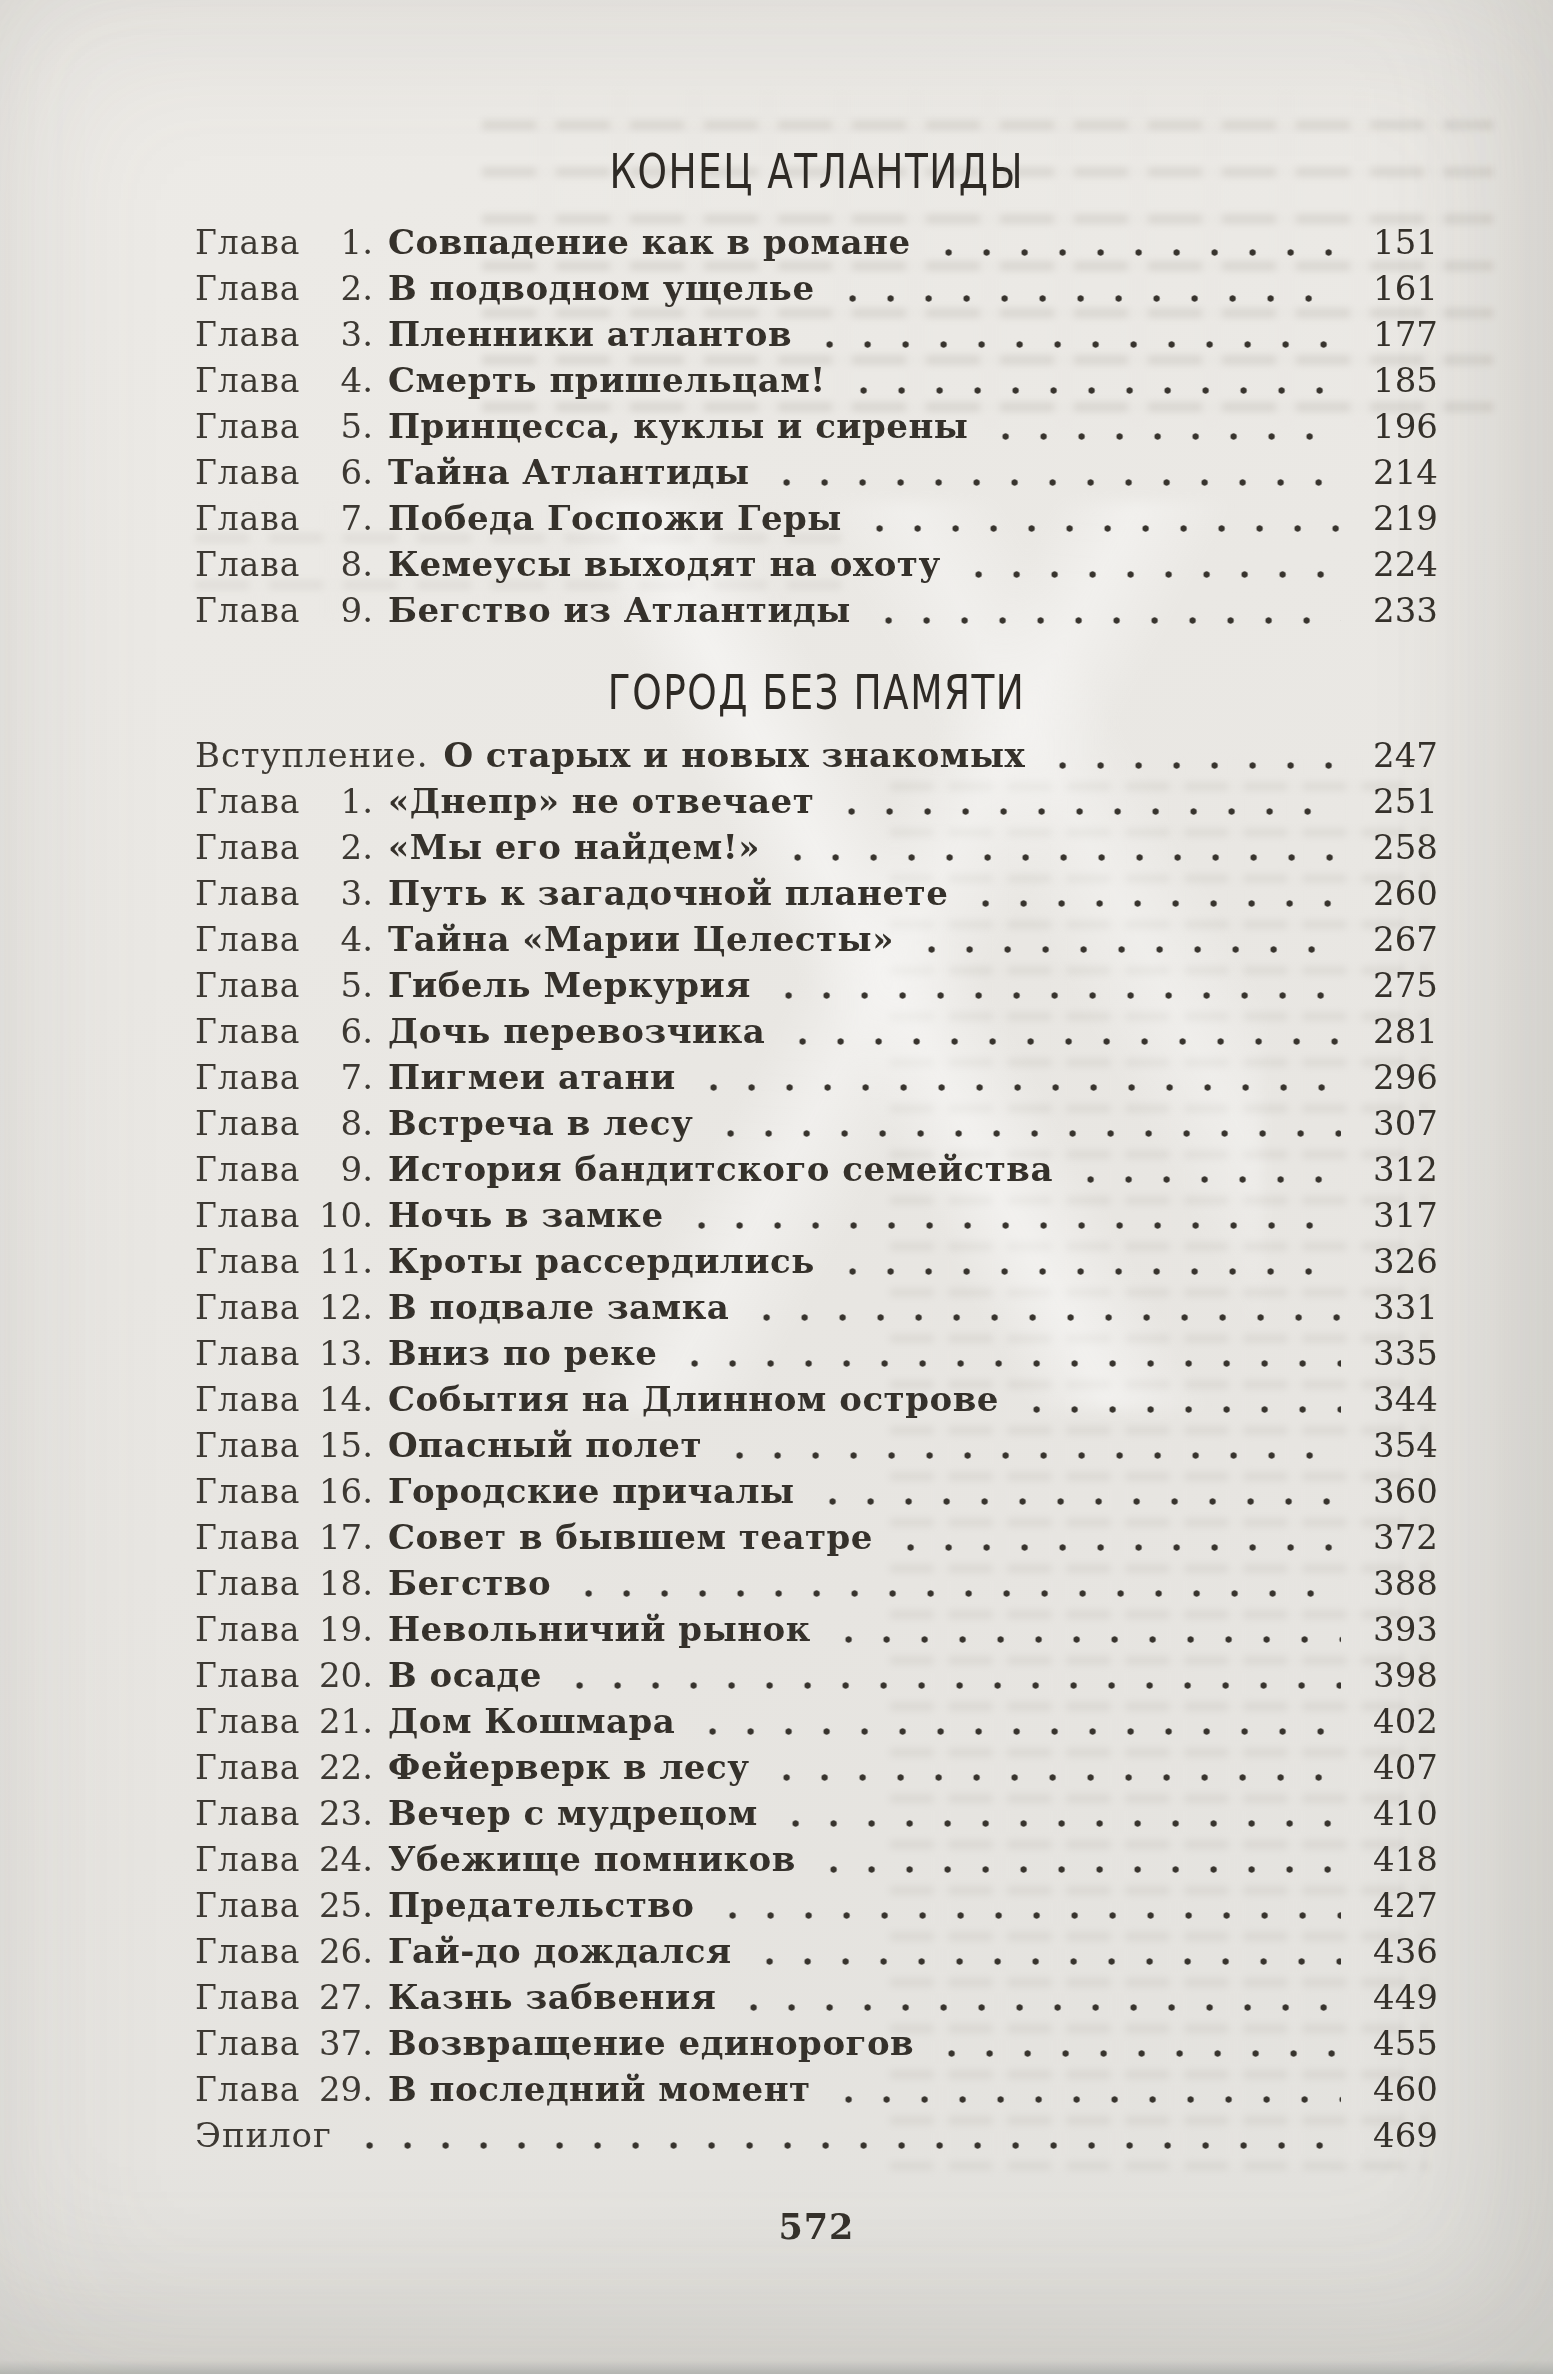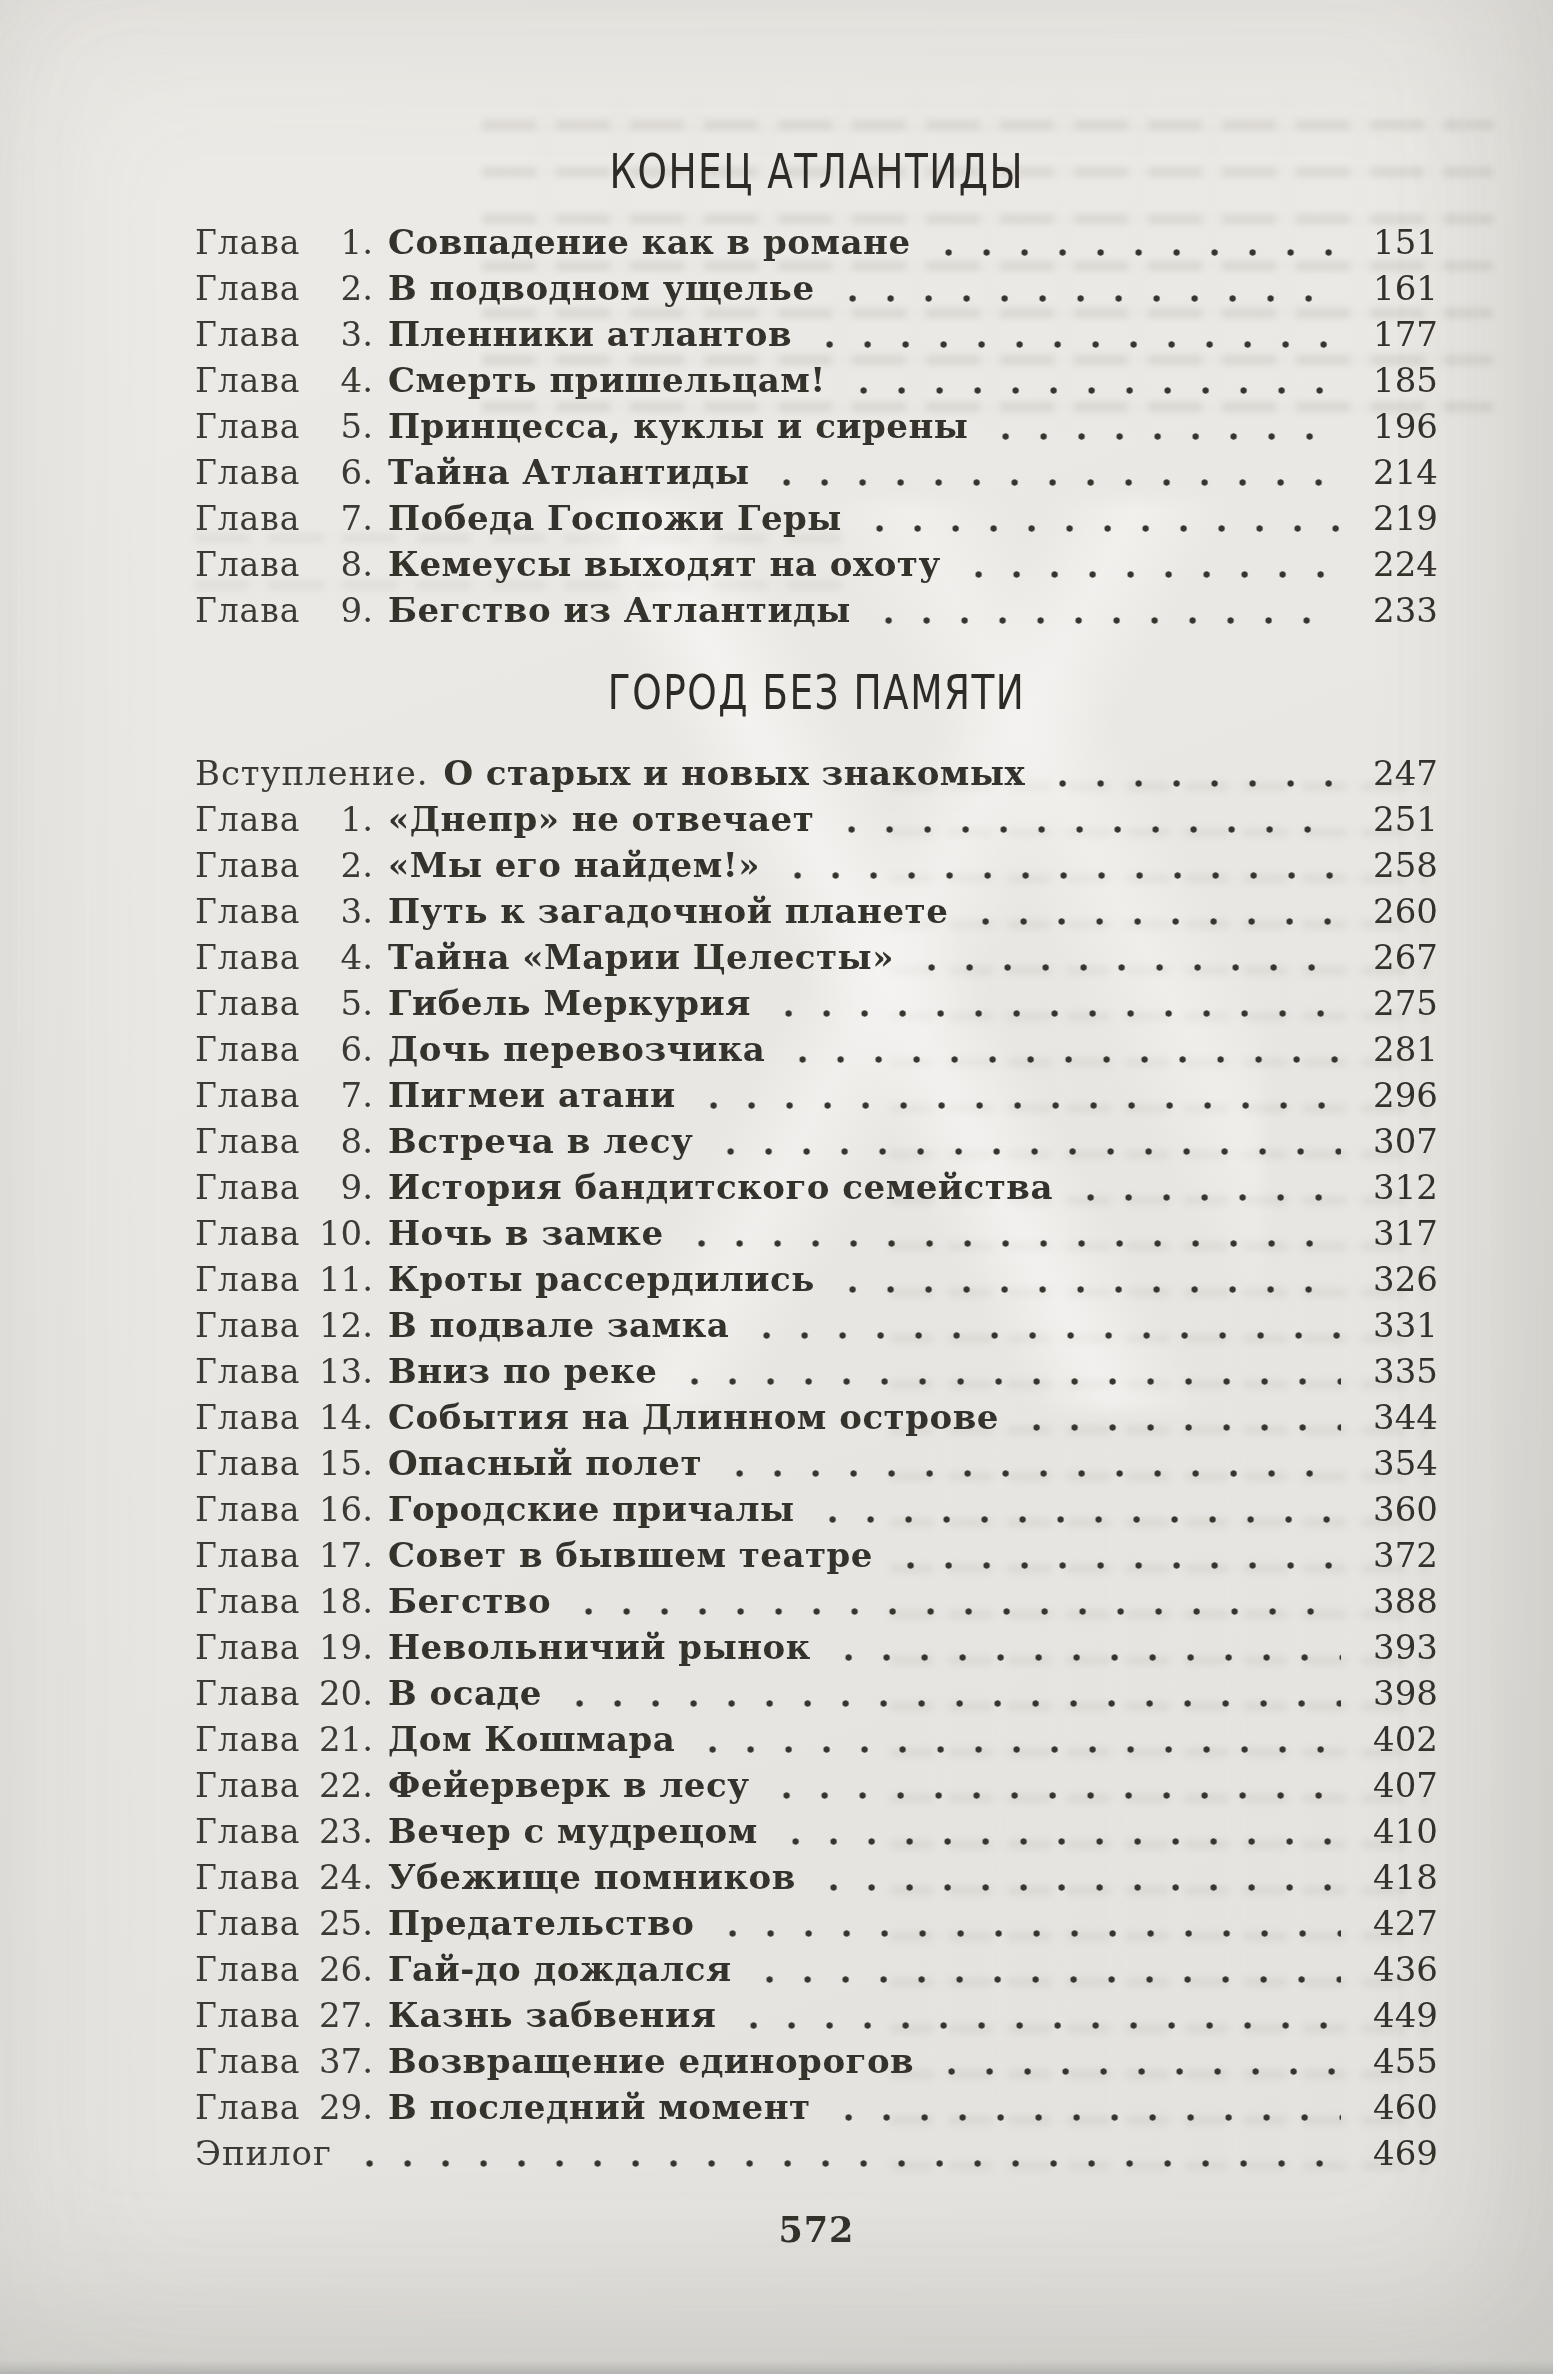--- a/index.html
+++ b/index.html
@@ -63,36 +63,36 @@
   }
   .section-title .t{
     display:inline-block;
     font-family:"DejaVu Sans","Liberation Sans",sans-serif;
     font-size:48px;font-weight:400;letter-spacing:1.9px;color:#2e2a25;
     transform:scaleX(0.78);transform-origin:center;
   }
   .section-title.second{margin-top:36px;}
 
   .rows{margin-top:25px;}
-  .rows.dense{margin-top:35px;}
+  .rows.dense{margin-top:17px;}
   .row{display:flex;align-items:baseline;height:46px;line-height:46px;white-space:nowrap;}
   .rows.dense .row{height:46px;line-height:46px;}
   .row .label{width:109px;font-size:33px;font-weight:400;letter-spacing:0.9px;color:var(--ink-soft);}
   .row .num{width:69px;text-align:right;font-size:34px;font-weight:400;color:var(--ink-soft);}
   .row .title{margin-left:15px;font-size:34px;font-weight:700;letter-spacing:0.5px;color:var(--ink);text-align:center;}
   .row.wide-label .label{width:auto;font-size:34px;}
   .row .leader{
     flex:1 1 auto;align-self:stretch;margin:0 15px 0 13px;
     background-image:radial-gradient(circle,#38342e 2.9px,rgba(56,52,46,0) 3.6px);
     background-size:38px 9.3px;background-repeat:repeat-x;background-position:5.6px 29px;
   }
   .row .pagenum{width:82px;text-align:right;font-size:34px;font-weight:400;color:var(--ink);}
 
   .footer-num{
-    margin-top:33px;text-align:center;
+    margin-top:48px;text-align:center;
     font-size:35px;font-weight:700;letter-spacing:0.9px;color:var(--ink);
   }
 </style>
 </head>
 <body>
 
 <div class="page">
   <div class="ghost ghost-top"></div>
   <div class="ghost ghost-mid"></div>
   <div class="ghost ghost-right"></div>

